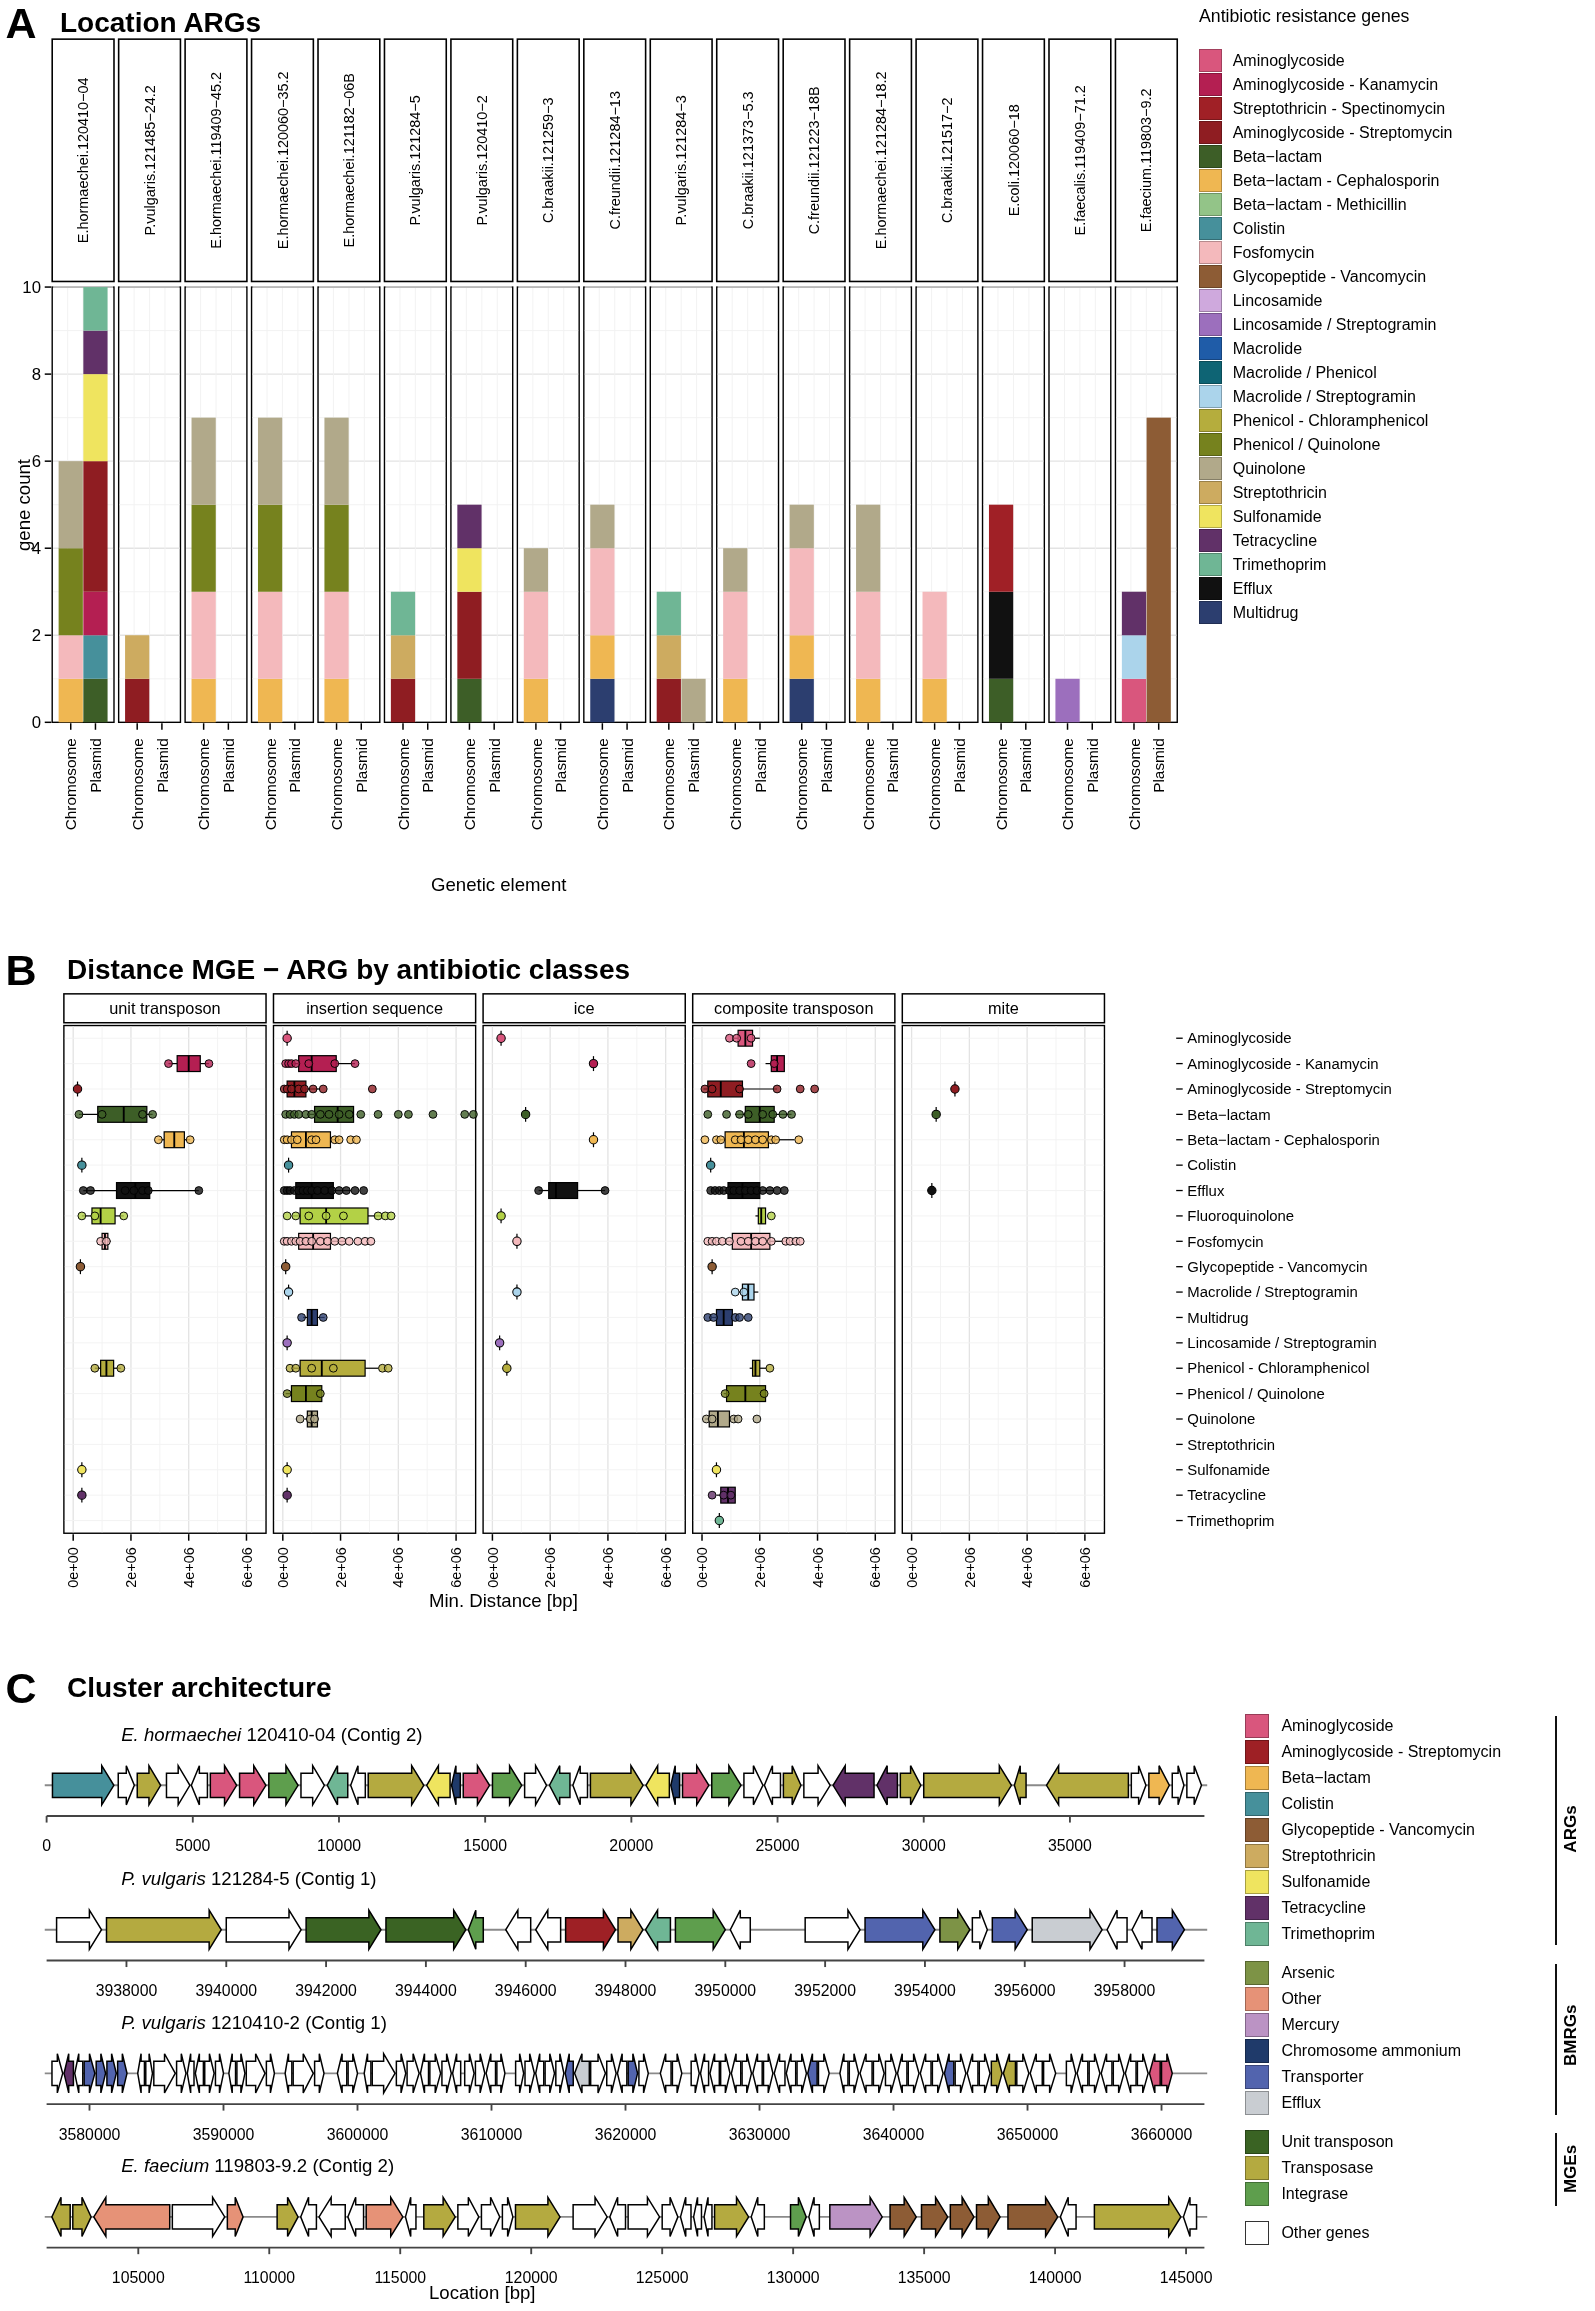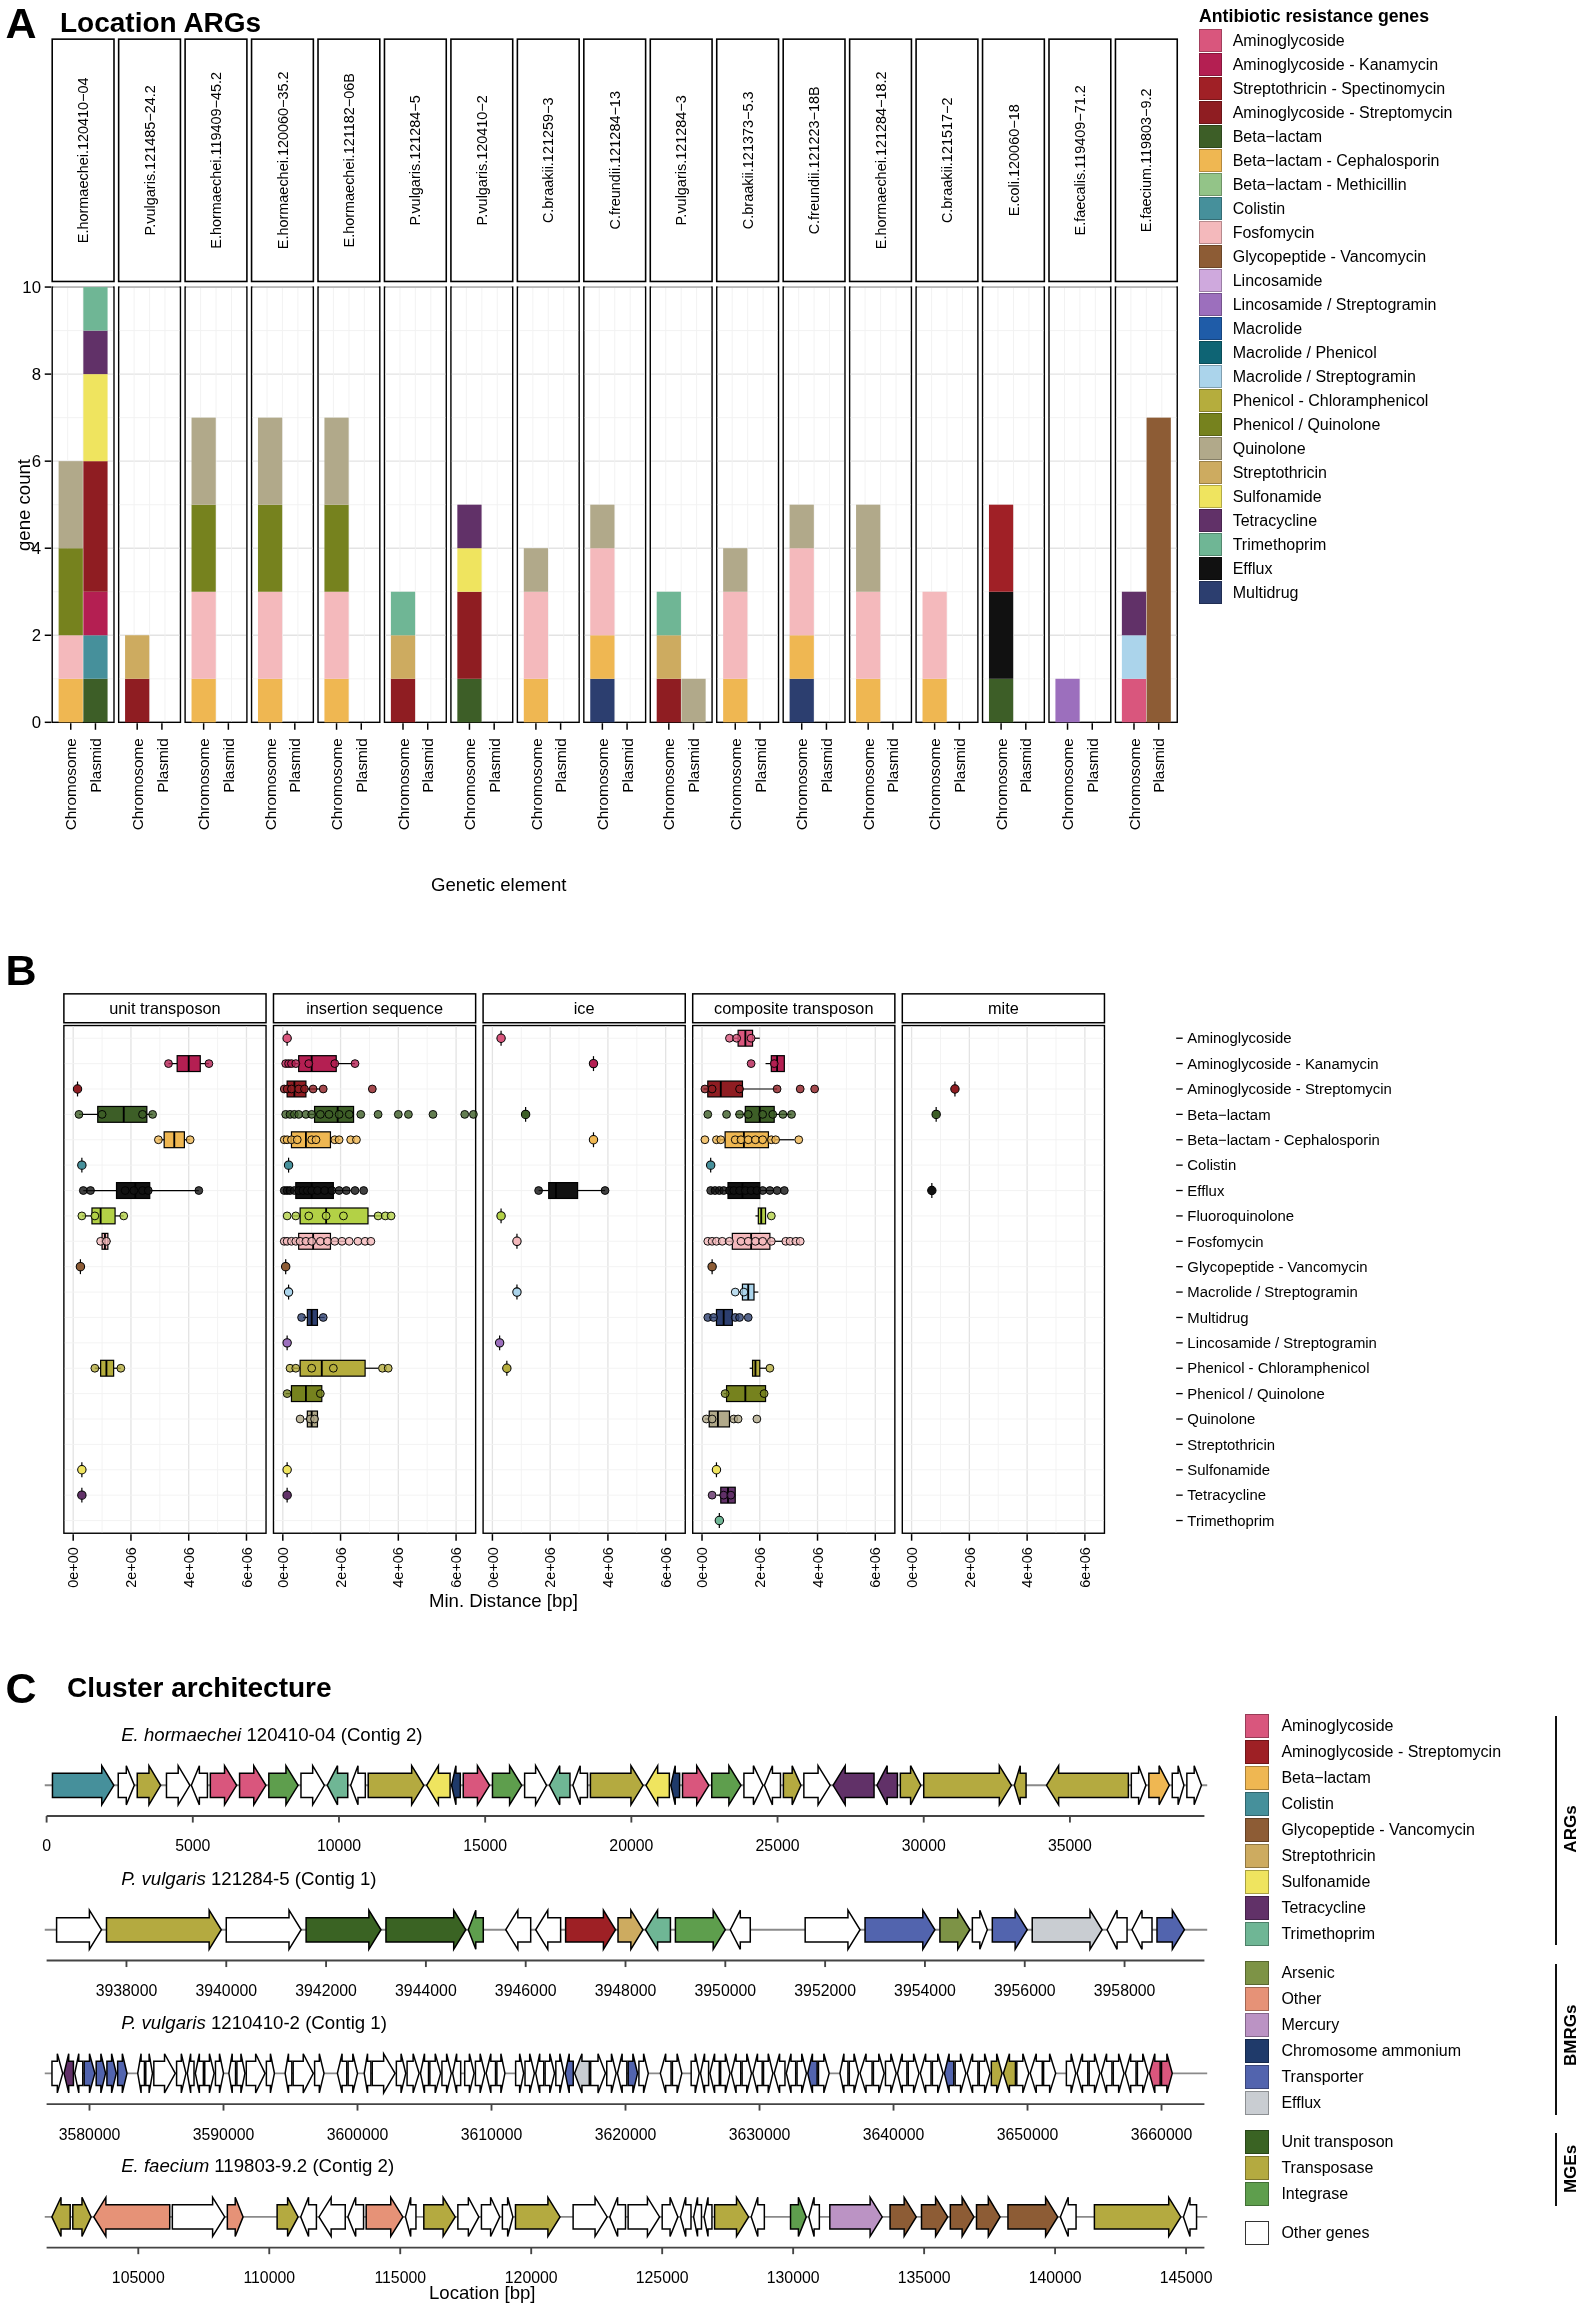--- a/index.html
+++ b/index.html
@@ -3,21 +3,21 @@
 <meta charset="utf-8">
 <style>
   html,body{margin:0;padding:0;background:#fff;}
   #canvas{position:relative;width:1595px;height:2312px;background:#fff;
           font-family:"Liberation Sans", sans-serif;color:#000;overflow:hidden;}
   .abs{position:absolute;}
   .panel-label{font-size:43px;font-weight:bold;line-height:1;}
   .panel-title{font-size:28px;font-weight:bold;line-height:1;}
   .axis-title{font-size:18.6px;text-align:left;}
   svg text{font-family:"Liberation Sans", sans-serif;}
-  .legend-title{font-size:17.7px;font-weight:bold;margin-bottom:2px;}
+  .legend-title{font-size:17.7px;font-weight:normal;margin-bottom:22px;}
   .lrow{display:flex;align-items:center;height:24px;}
   .lrow .sw{width:20.5px;height:20.5px;margin-right:11.2px;flex:none;border:0.9px solid rgba(0,0,0,.25);}
   .lrow .lbl{font-size:16px;white-space:nowrap;}
   .lrowC{display:flex;align-items:center;height:26px;}
   .lrowC .sw{width:22.4px;height:22.4px;margin-right:12px;flex:none;border:1.4px solid rgba(0,0,0,.3);}
   .lrowC .lbl{font-size:16px;white-space:nowrap;}
   .bracket{position:absolute;width:2.3px;background:#111;}
   .bracket-label{position:absolute;font-size:17px;font-weight:bold;transform:rotate(-90deg);transform-origin:center;white-space:nowrap;}
   .ylab-rot{transform:rotate(-90deg);transform-origin:center;white-space:nowrap;font-size:18.6px;}
 </style>
@@ -543,20 +543,21 @@
           <span class="lbl">Efflux</span>
         </div>
         <div class="lrow">
           <span class="sw" style="background: rgb(44, 62, 111);"></span>
           <span class="lbl">Multidrug</span>
         </div>
       </div>
   </div>
 
   <div class="abs panel-label" style="left:5.6px;top:949px;">B</div>
+  <div class="abs panel-title" style="left:67px;top:956px;">Distance MGE − ARG by antibiotic classes</div>
   <svg id="svgB" class="abs" style="left:0;top:951px;" width="1595" height="708" viewBox="0 0 1711 760">
       <rect x="68" y="46" width="217" height="31" fill="#fff" stroke="#000" stroke-width="1.6"></rect>
       <text x="176.5" y="67.5" text-anchor="middle" font-size="17.5" fill="#000">unit transposon</text>
       <rect x="68" y="80" width="217" height="545" fill="#fff" stroke="#000" stroke-width="1.5"></rect>
       <line x1="78" y1="81" x2="78" y2="624" stroke="#e3e3e3" stroke-width="1.4"></line>
       <line x1="109" y1="81" x2="109" y2="624" stroke="#f2f2f2" stroke-width="1"></line>
       <line x1="140" y1="81" x2="140" y2="624" stroke="#e3e3e3" stroke-width="1.4"></line>
       <line x1="171" y1="81" x2="171" y2="624" stroke="#f2f2f2" stroke-width="1"></line>
       <line x1="202" y1="81" x2="202" y2="624" stroke="#e3e3e3" stroke-width="1.4"></line>
       <line x1="233" y1="81" x2="233" y2="624" stroke="#f2f2f2" stroke-width="1"></line>

